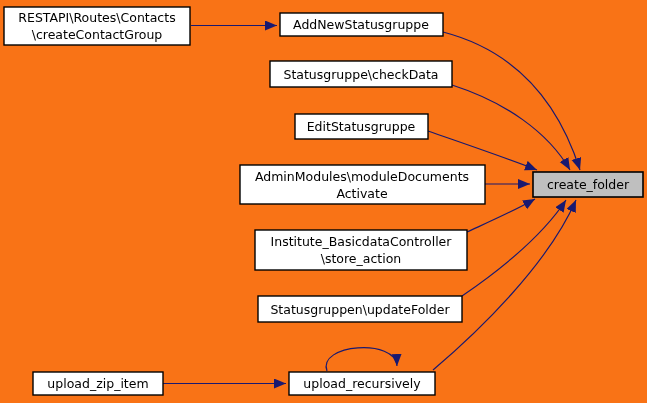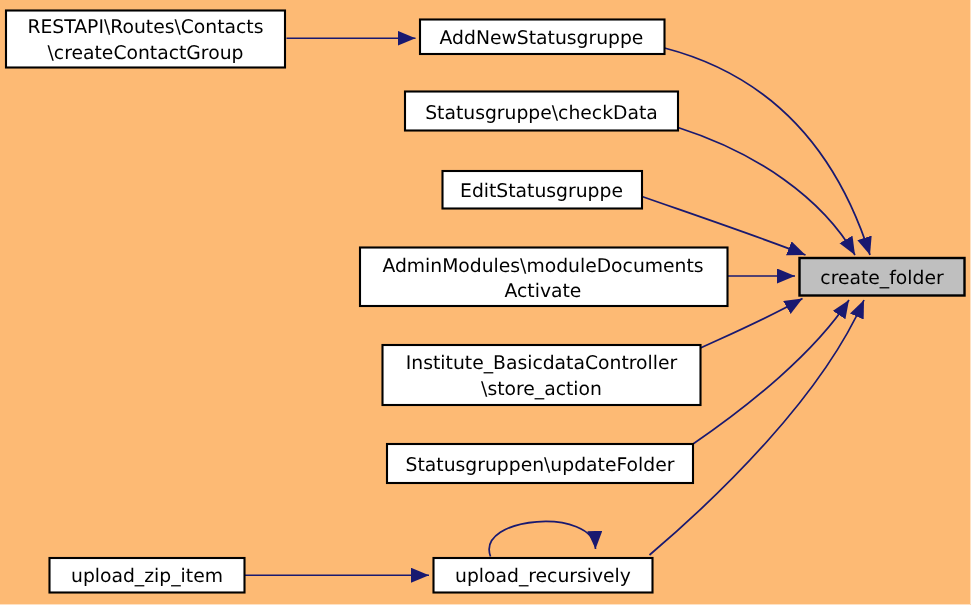--- a/index.html
+++ b/index.html
@@ -4,21 +4,21 @@
 <style>
   html, body {
     margin: 0;
     padding: 0;
     background: #ffffff;
   }
   .stage {
     position: relative;
     width: 647px;
     height: 403px;
-    background: #fdba74;
+    background: #f97316;
     overflow: hidden;
   }
   svg { display: block; }
   .node-box {
     fill: #ffffff;
     stroke: #000000;
     stroke-width: 1.4;
   }
   .node-box.highlight {
     fill: #bfbfbf;

